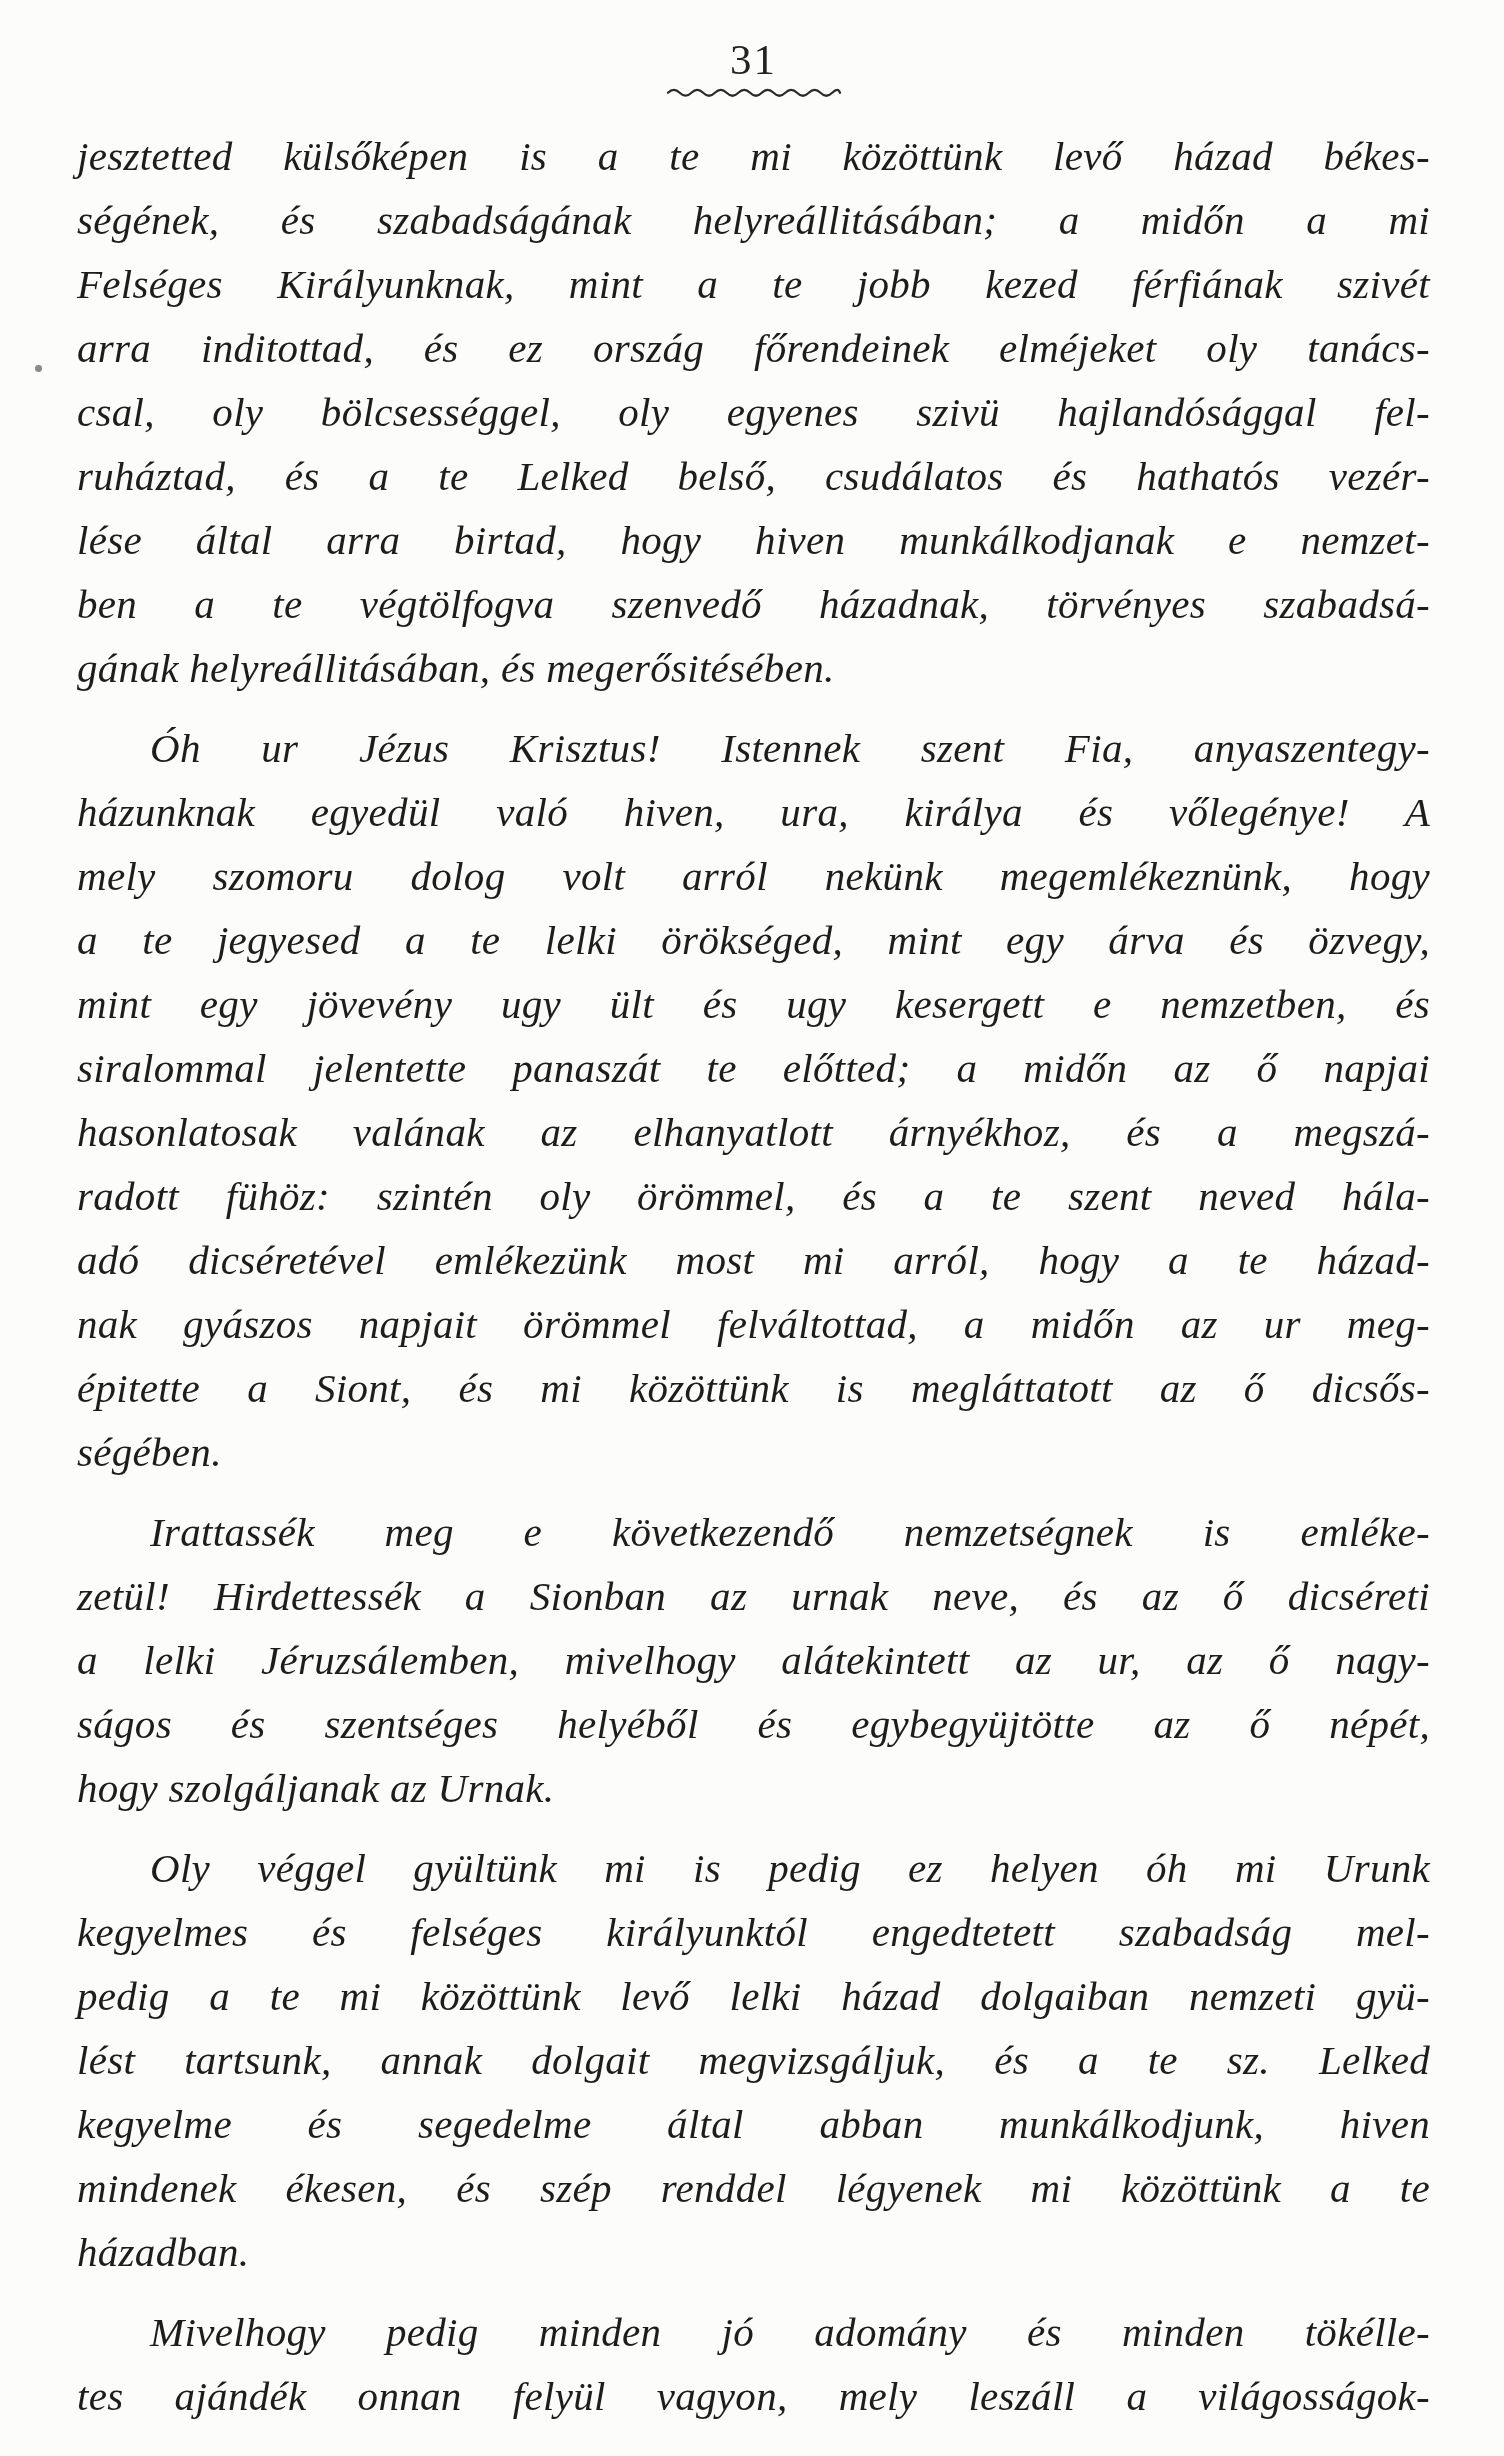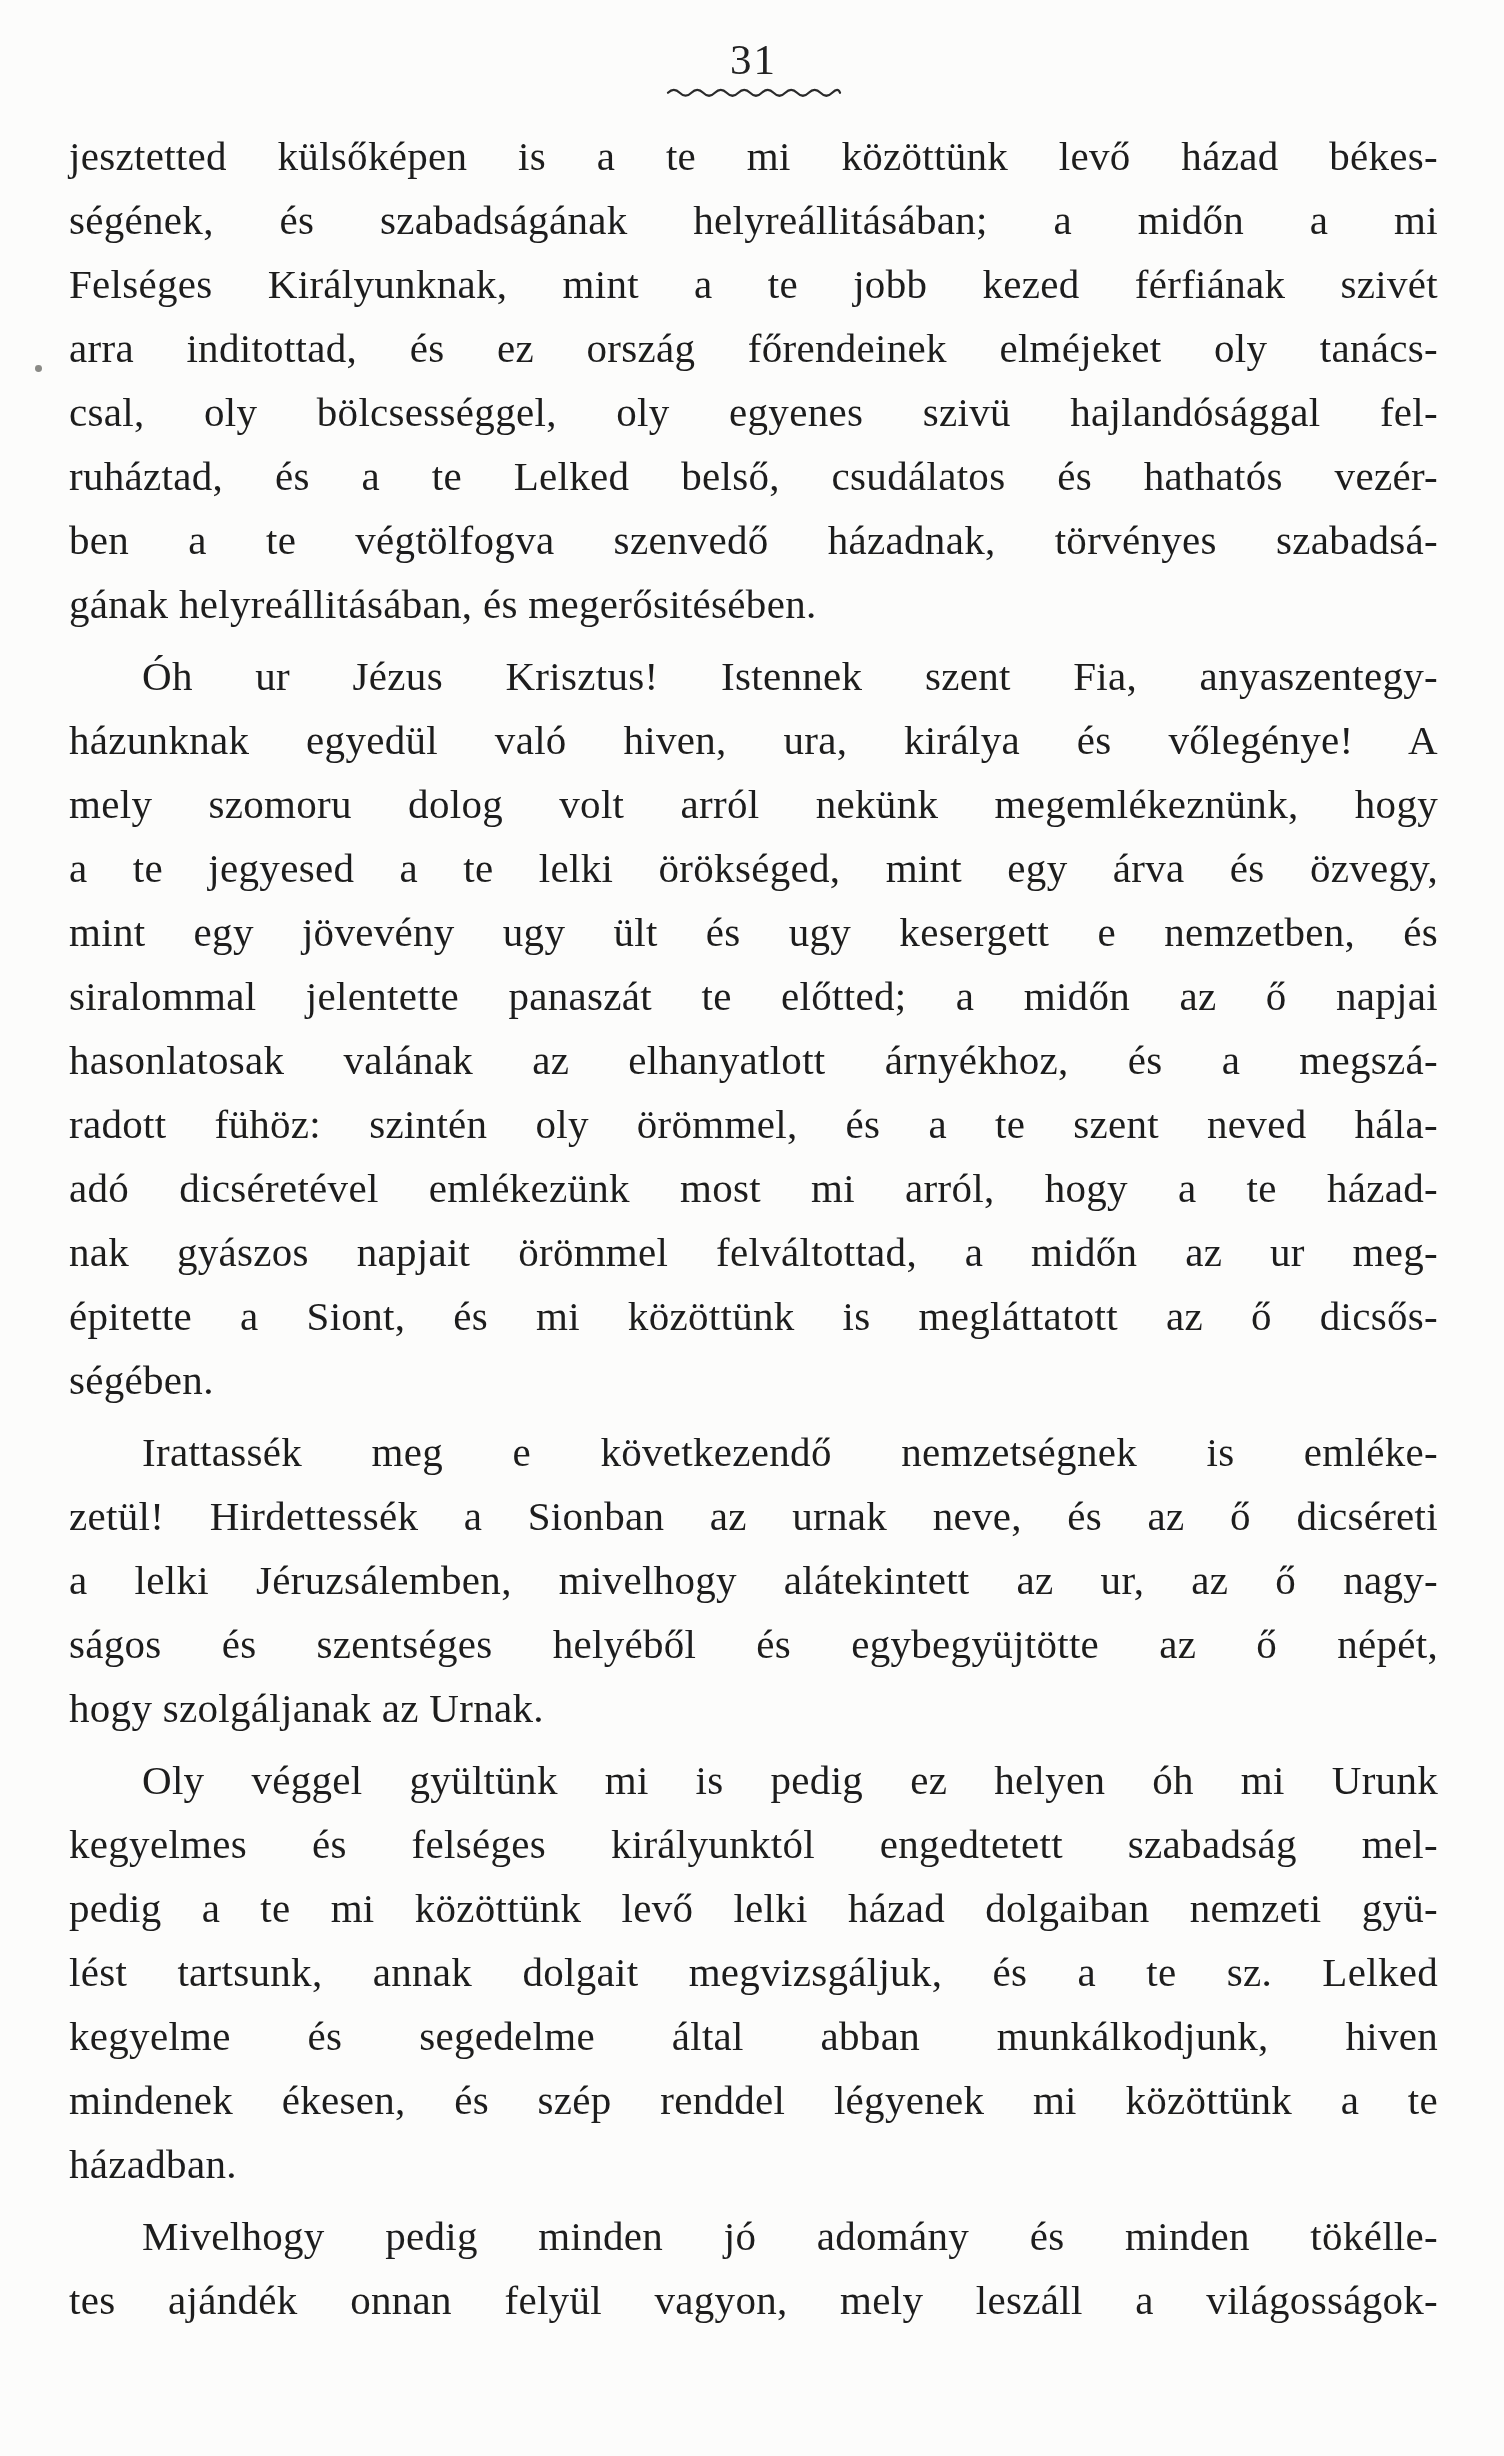--- a/index.html
+++ b/index.html
@@ -35,21 +35,22 @@
     display: block;
     margin: 0 auto;
   }
   .text-block {
     font-size: 41px;
     line-height: 64px;
     letter-spacing: 0.3px;
     text-rendering: optimizeLegibility;
   }
   .paragraph {
-    margin: 8px;
+    margin: 16px;
+    font-style: italic;
   }
   .line {
     text-align: justify;
     text-align-last: justify;
     text-justify: inter-word;
     white-space: normal;
   }
   .line.indent {
     text-indent: 73px;
   }
@@ -79,20 +80,21 @@
   </div>
 
   <div class="text-block">
       <div class="paragraph">
         <div class="line">jesztetted külsőképen is a te mi közöttünk levő házad békes-</div>
         <div class="line">ségének, és szabadságának helyreállitásában; a midőn a mi</div>
         <div class="line">Felséges Királyunknak, mint a te jobb kezed férfiának szivét</div>
         <div class="line">arra inditottad, és ez ország főrendeinek elméjeket oly tanács-</div>
         <div class="line">csal, oly bölcsességgel, oly egyenes szivü hajlandósággal fel-</div>
         <div class="line">ruháztad, és a te Lelked belső, csudálatos és hathatós vezér-</div>
+        <div class="line">lése által arra birtad, hogy hiven munkálkodjanak e nemzet-</div>
         <div class="line">ben a te végtölfogva szenvedő házadnak, törvényes szabadsá-</div>
         <div class="line para-end">gának helyreállitásában, és megerősitésében.</div>
       </div>
       <div class="paragraph">
         <div class="line indent">Óh ur Jézus Krisztus! Istennek szent Fia, anyaszentegy-</div>
         <div class="line">házunknak egyedül való hiven, ura, királya és vőlegénye! A</div>
         <div class="line">mely szomoru dolog volt arról nekünk megemlékeznünk, hogy</div>
         <div class="line">a te jegyesed a te lelki örökséged, mint egy árva és özvegy,</div>
         <div class="line">mint egy jövevény ugy ült és ugy kesergett e nemzetben, és</div>
         <div class="line">siralommal jelentette panaszát te előtted; a midőn az ő napjai</div>

